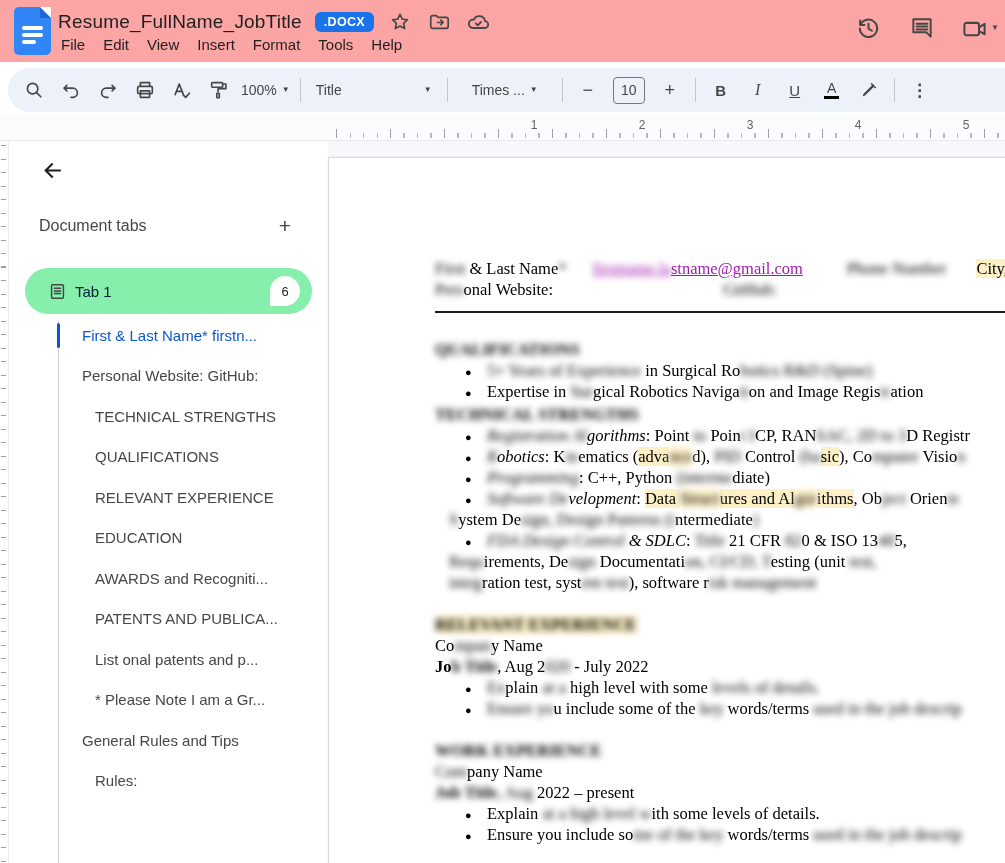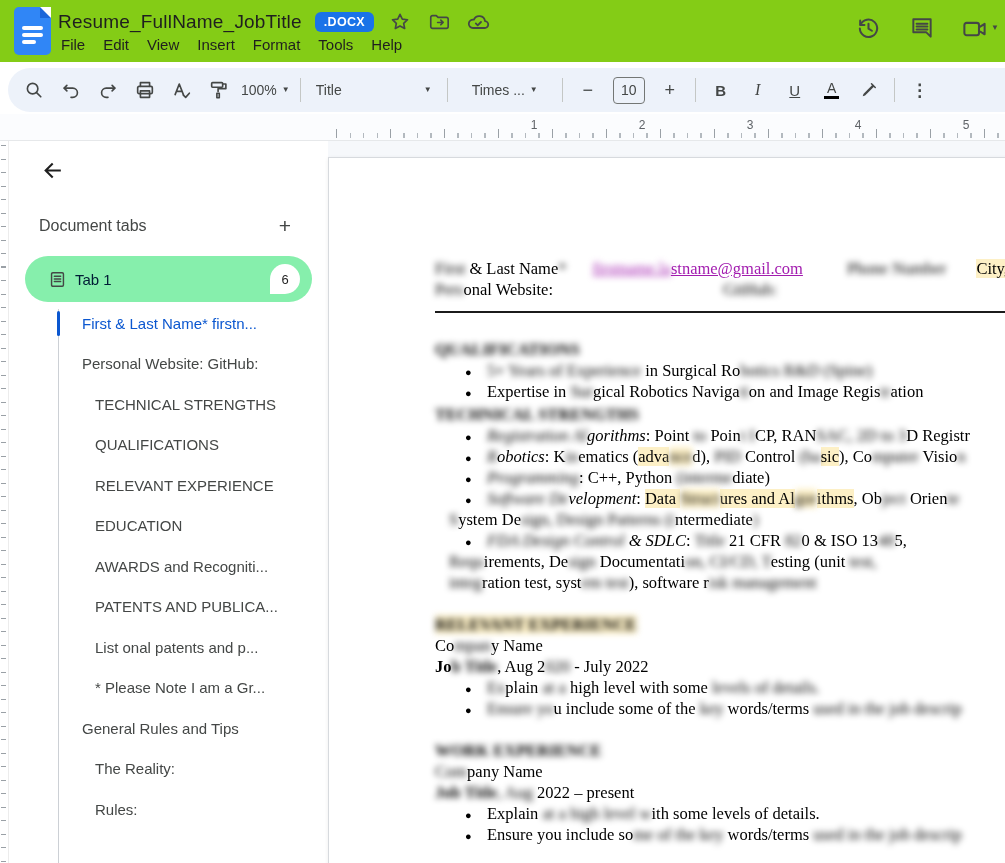--- a/index.html
+++ b/index.html
@@ -2,21 +2,21 @@
 <html><head>
 <meta charset="utf-8">
 <style>
   html,body{margin:0;padding:0}
   body{width:1005px;height:863px;overflow:hidden;background:#fff;
        font-family:"Liberation Sans",sans-serif;position:relative;color:#1f1f1f}
   svg{display:block}
   .ic{stroke:#444746;fill:none;stroke-width:1.8;stroke-linecap:round;stroke-linejoin:round}
 
   
-  .topbar{position:absolute;left:0;top:0;right:0;height:62px;background:#84cc16}
+  .topbar{position:absolute;left:0;top:0;right:0;height:62px;background:#fca5a5}
   .docs-icon{position:absolute;left:14px;top:7px;width:37px;height:48px;background:#3086f6;border-radius:5px}
   .docs-icon .fold{position:absolute;top:0;right:0;width:0;height:0;
       border-top:11px solid #fff;border-left:11px solid #1b66d9}
   .docs-icon .l{position:absolute;left:8px;height:3.5px;border-radius:2px;background:#fff;width:21px}
   .title-row{position:absolute;left:58px;top:8px;height:28px;display:flex;align-items:center;gap:13px}
   .doc-title{font-size:19px;color:#1f1f1f;letter-spacing:.2px}
   .docx-badge{background:#1a73e8;color:#fff;font-size:12.5px;font-weight:bold;
       padding:3px 9px;border-radius:6px;letter-spacing:.3px}
   .title-ic{width:26px;height:26px;display:flex;align-items:center;justify-content:center}
   .menubar{position:absolute;left:52px;top:33px;display:flex}
@@ -62,21 +62,21 @@
   
   .content{position:absolute;top:140px;left:0;right:0;bottom:0;border-top:1px solid #e6e8ea}
   .vruler{position:absolute;left:0;top:0;bottom:0;width:8px;background:#fff;border-right:1px solid #ececec}
   .vruler .vt{position:absolute;right:2px;top:4px;bottom:0;width:5px;
       background-image:repeating-linear-gradient(to bottom,#9aa0a6 0 1px,transparent 1px 13.5px)}
 
   
   .sidebar{position:absolute;left:9px;top:0;width:319px;bottom:0;background:#fff;
       display:flex;flex-direction:column;overflow:hidden}
   .back-btn{margin:14px 0 0 28px;width:30px;height:30px;display:flex;align-items:center;justify-content:center}
-  .tabs-header{margin:28px 30px 4px 30px;display:flex;align-items:center;justify-content:space-between}
+  .tabs-header{margin:28px 30px 16px 30px;display:flex;align-items:center;justify-content:space-between}
   .tabs-title{font-size:16px;color:#444746}
   .plus-btn{width:26px;height:26px;display:flex;align-items:center;justify-content:center;
       font-size:21px;color:#444746;font-weight:400}
   .tabpill{margin:13px 16px 0 16px;height:46px;background:#86efac;border-radius:23px;
       display:flex;align-items:center;padding:0 12px 0 23px;gap:8px;flex:none}
   .tablabel{font-size:15px;font-weight:500;color:#001d35;flex:1}
   .tabbadge{width:30px;height:30px;background:#fff;border-radius:50% 50% 50% 0;
       display:flex;align-items:center;justify-content:center;font-size:13px;color:#1f1f1f}
   .outline{position:relative;margin-top:1px;flex:1}
   .outline::before{content:'';position:absolute;left:49px;top:6px;bottom:0;width:1px;background:#ccd0d5}
@@ -319,23 +319,20 @@
           <span>PATENTS AND PUBLICA...</span>
         </div>
         <div class="ol-item lvl2">
           <span>List onal patents and p...</span>
         </div>
         <div class="ol-item lvl2">
           <span>* Please Note I am a Gr...</span>
         </div>
         <div class="ol-item lvl1">
           <span>General Rules and Tips</span>
-        </div>
-        <div class="ol-item lvl2">
-          <span>The Reality:</span>
         </div>
         <div class="ol-item lvl2">
           <span>Rules:</span>
         </div>
       </div>
   </div>
 
   <div class="pagearea">
     <div class="page">
       <div class="doccontent">

